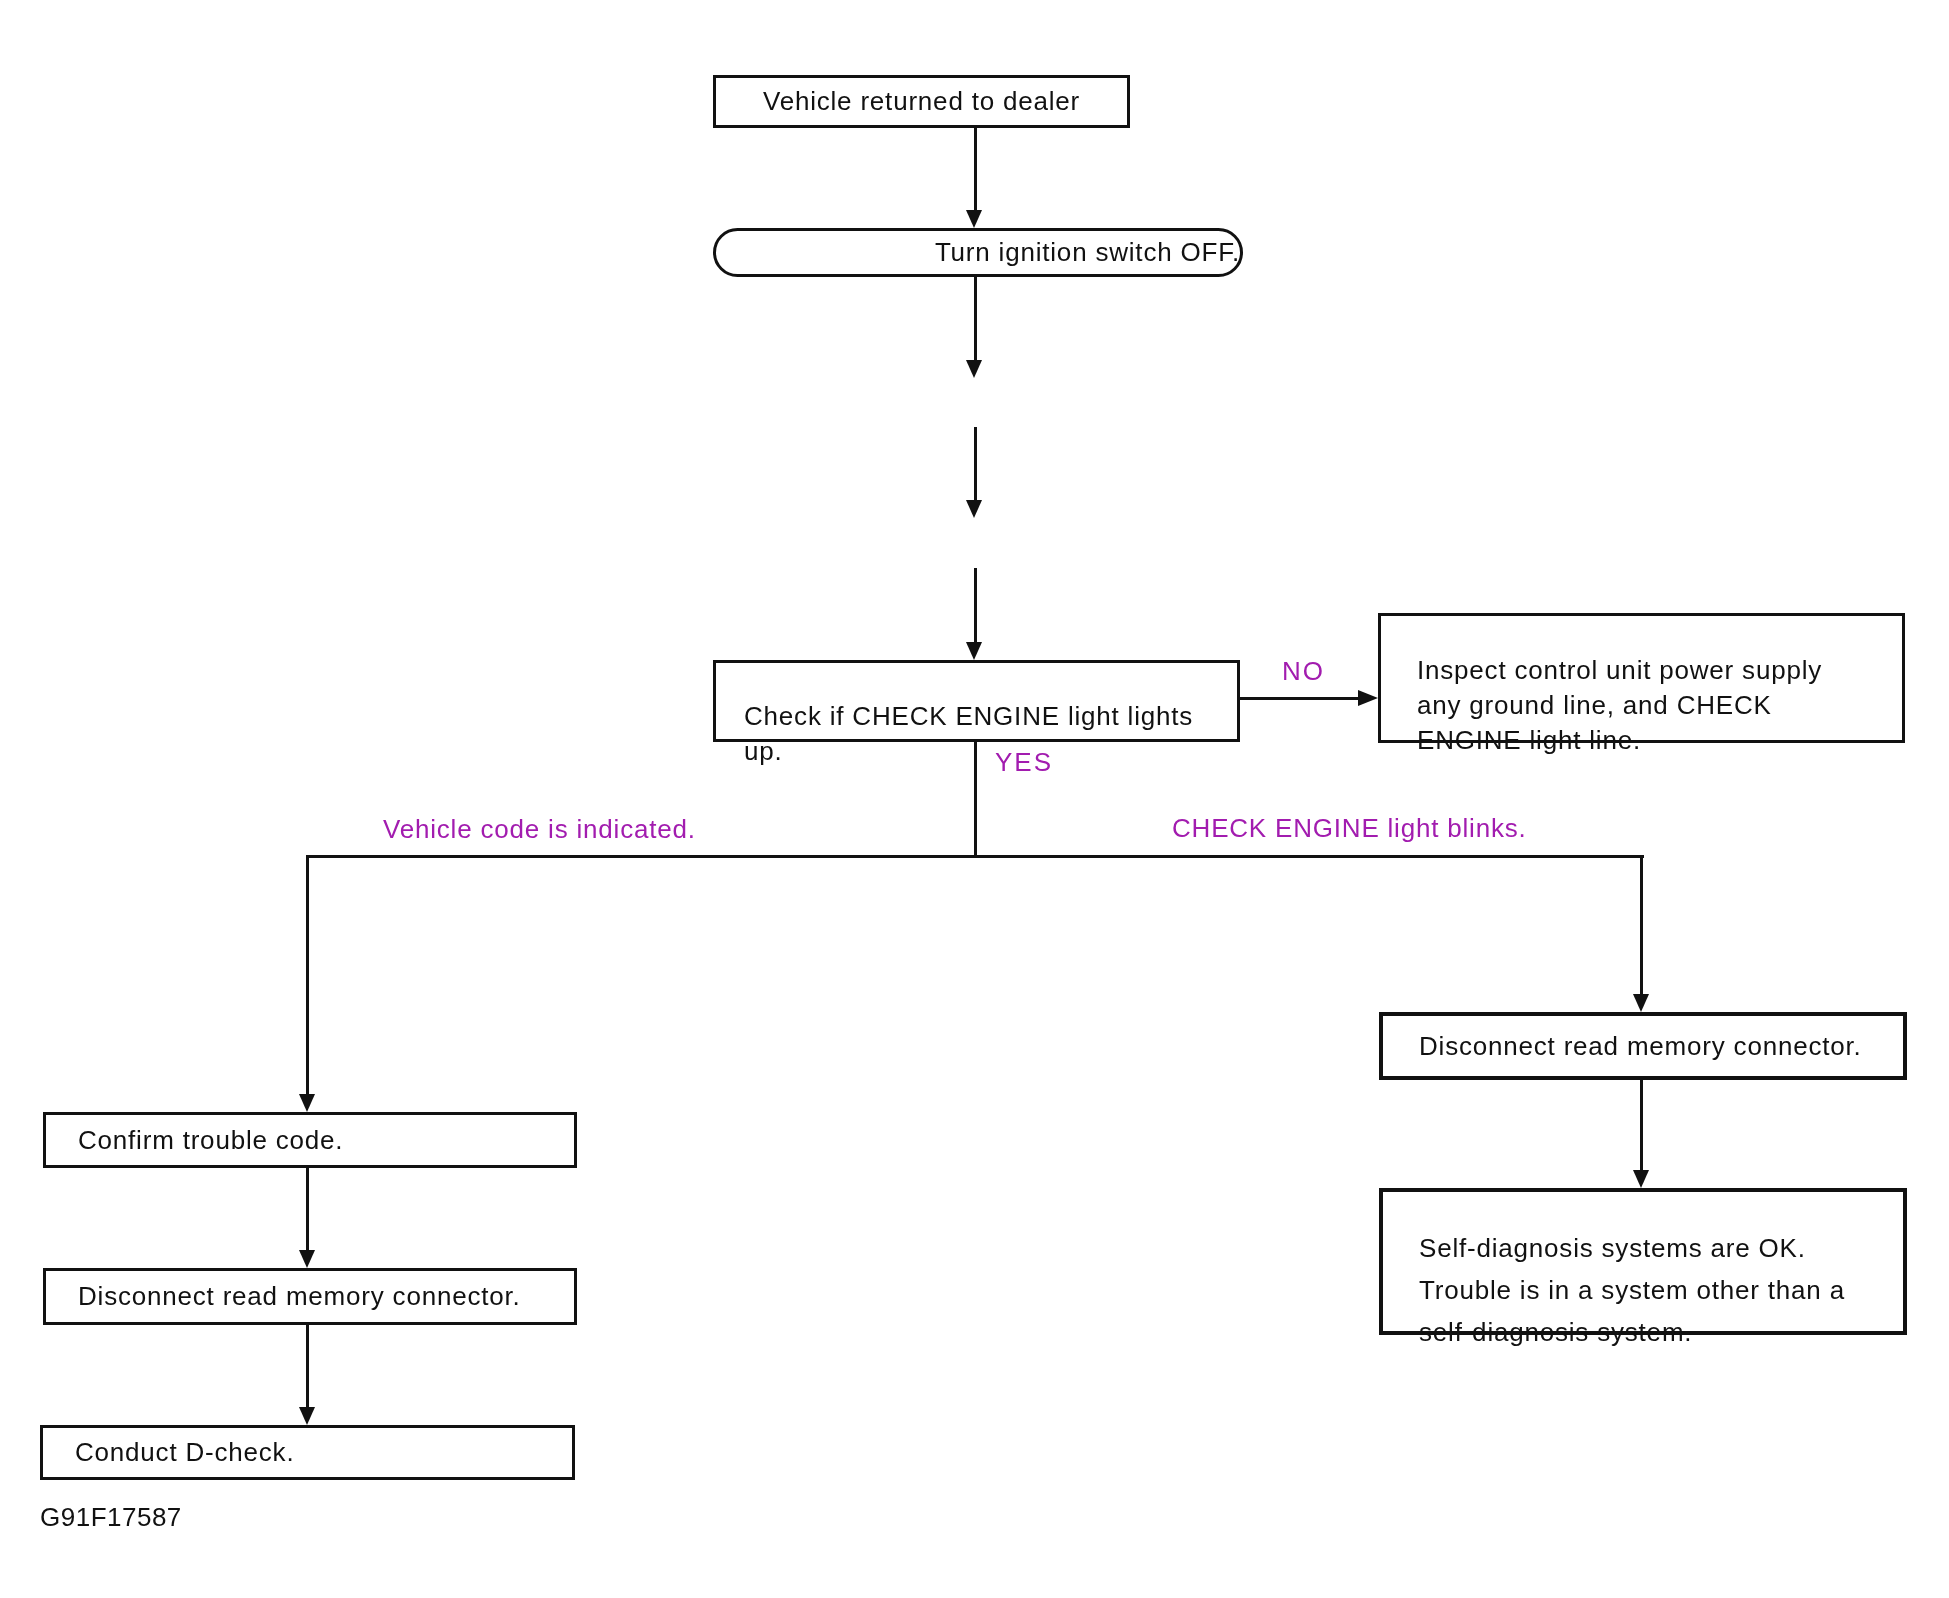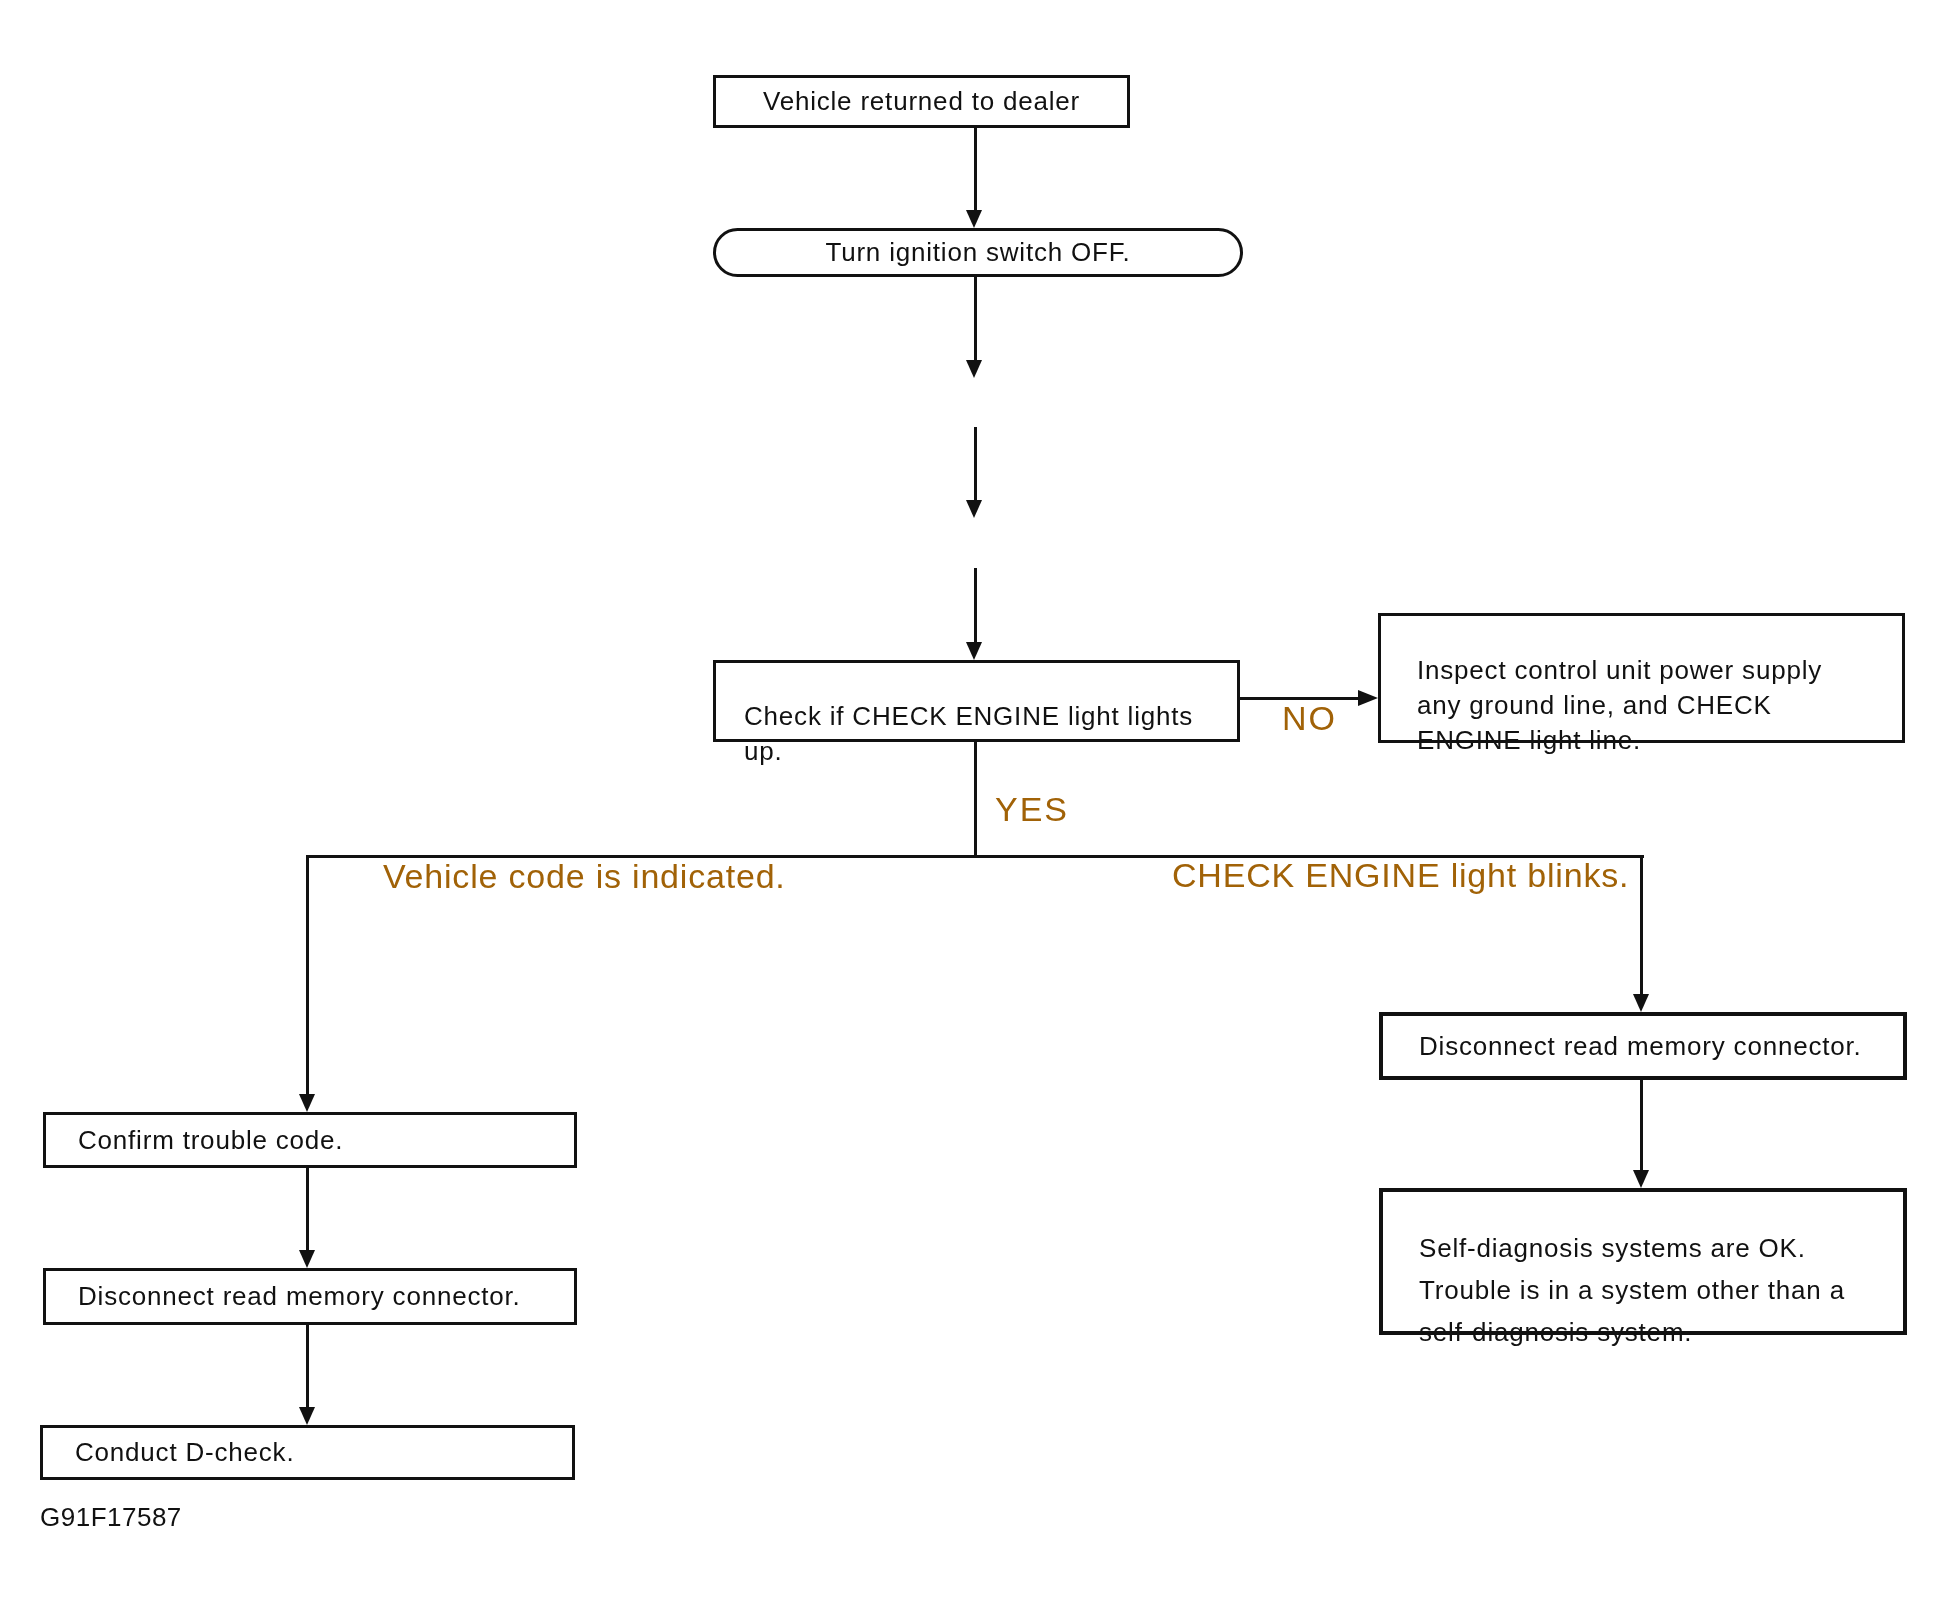--- a/index.html
+++ b/index.html
@@ -41,25 +41,24 @@
     border-top:18px solid #111111;
   }
   .arrow-right{
     position:absolute;width:0;height:0;
     border-top:8px solid transparent;
     border-bottom:8px solid transparent;
     border-left:20px solid #111111;
   }
   .lbl{
     position:absolute;
-    font-size:34px;
+    font-size:26px;
     letter-spacing:0.8px;
-    color:#a16207;
+    color:#a21caf;
     white-space:nowrap;
-    margin-top:43px;
   }
   .lbl.small-caps{letter-spacing:2px;}
   .caption{
     position:absolute;
     font-size:26px;
     letter-spacing:0.5px;
     color:#111111;
   }
 </style>
 </head>
@@ -67,21 +66,21 @@
 
 <div class="canvas">
 
   <div class="box center" style="left:713px;top:75px;width:417px;height:53px;">
     <span>Vehicle returned to dealer</span>
   </div>
 
   <div class="vline" style="left:974px;top:128px;height:82px;"></div>
   <div class="arrow-down" style="left:966px;top:210px;"></div>
 
-  <div class="box center stadium" style="left:713px;top:228px;width:530px;height:49px;">
+  <div class="box center stadium" style="left:713px;top:228px;width:530px;height:49px;justify-content:flex-end;">
     <span>Turn ignition switch OFF.</span>
   </div>
 
   <div class="vline" style="left:974px;top:277px;height:83px;"></div>
   <div class="arrow-down" style="left:966px;top:360px;"></div>
 
 
   <div class="vline" style="left:974px;top:427px;height:73px;"></div>
   <div class="arrow-down" style="left:966px;top:500px;"></div>
 

